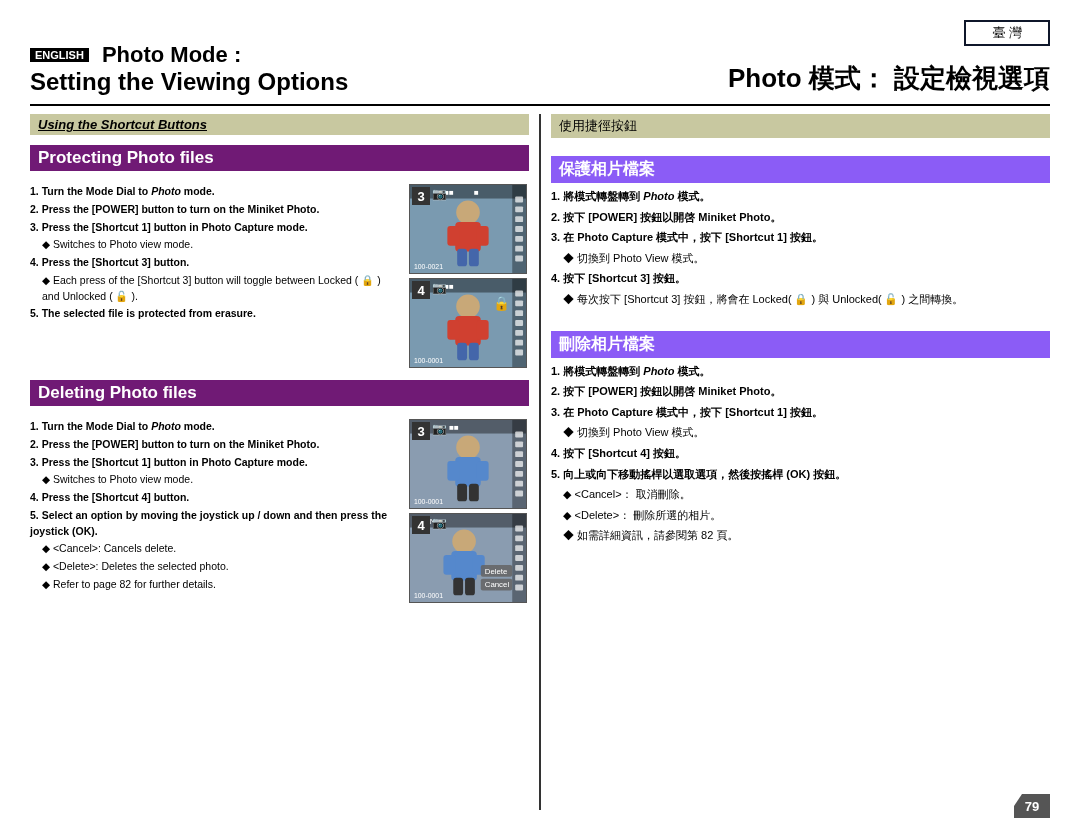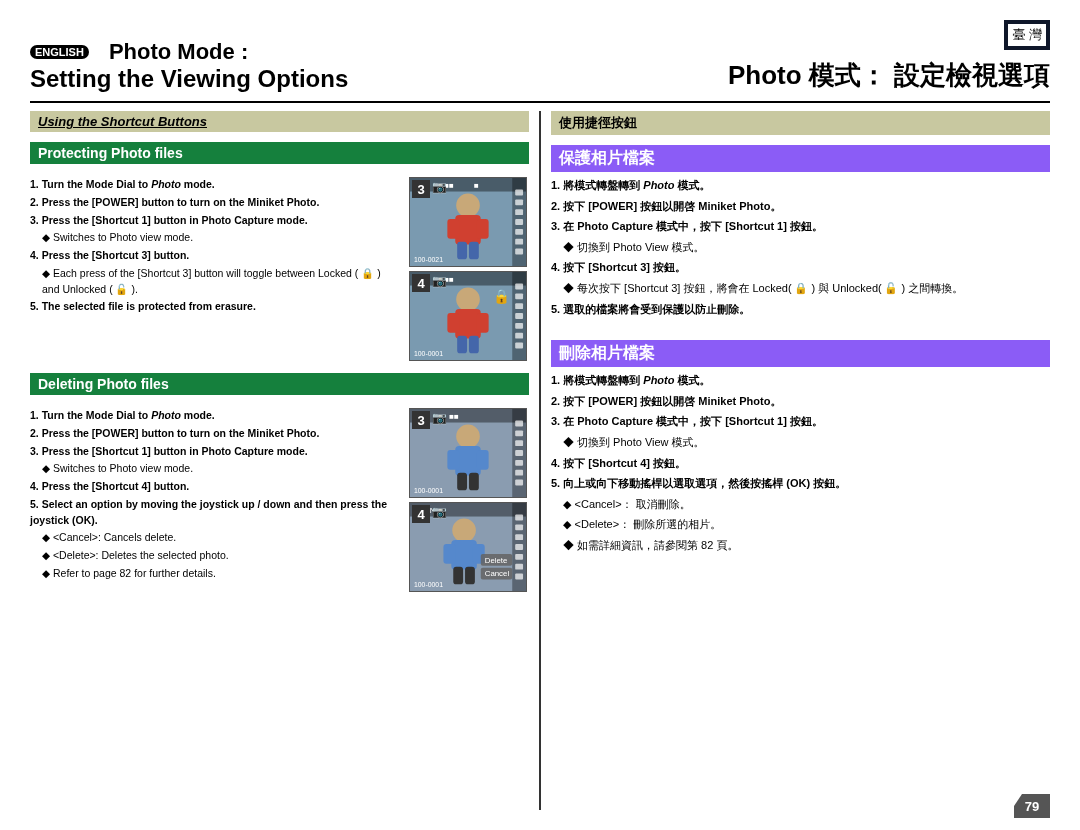--- a/index.html
+++ b/index.html
@@ -32,43 +32,42 @@
       display: flex;
       flex-direction: column;
     }
     .english-badge {
       background: #000;
       color: #fff;
       font-size: 11px;
       font-weight: bold;
       padding: 1px 5px;
       display: inline-block;
-      margin-right: 20px;
-      border-radius: 7px;
+      margin-right: 13px;
     }
     .title-line1 {
       display: flex;
       align-items: center;
       font-size: 22px;
       font-weight: bold;
     }
     .title-line2 {
       font-size: 24px;
       font-weight: bold;
     }
     .header-right {
       display: flex;
       flex-direction: column;
       align-items: flex-end;
     }
     .taiwan-badge {
-      border: 4px solid #0f172a;
-      padding: 2px 4px;
+      border: 2px solid #0f172a;
+      padding: 2px 26px;
       font-size: 13px;
-      margin-bottom: 8px;
+      margin-bottom: 15px;
     }
     .chinese-title {
       font-size: 26px;
       font-weight: bold;
     }
     
     .main-content {
       display: flex;
       flex: 1;
       gap: 0;
@@ -99,28 +98,28 @@
       font-size: 13px;
       font-style: italic;
       font-weight: bold;
       margin-bottom: 6px;
       text-decoration: underline;
     }
     .section-header-bar-right {
       background: #c8c8a0;
       padding: 3px 8px;
       font-size: 13px;
-      font-weight: bold;
-      margin-bottom: 6px;
+      font-weight: normal;
+      margin-bottom: 14px;
     }
     
     .subsection-header {
-      background: #15803d;
+      background: #701a75;
       color: #fff;
-      font-size: 14px;
+      font-size: 17px;
       font-weight: bold;
       padding: 3px 8px;
       margin-bottom: 5px;
       margin-top: 4px;
     }
     .subsection-header-right {
       background: #8b5cf6;
       color: #fff;
       font-size: 16px;
       font-weight: bold;
@@ -387,21 +386,20 @@
       <div class="section-header-bar-right">使用捷徑按鈕</div>
 
       <div class="subsection-header-right">保護相片檔案</div>
       <div class="right-instructions">
         <p><strong>1.  將模式轉盤轉到 <em>Photo</em> 模式。</strong></p>
         <p><strong>2.  按下 [POWER] 按鈕以開啓 Miniket Photo。</strong></p>
         <p><strong>3.  在 Photo Capture 模式中，按下 [Shortcut 1] 按鈕。</strong></p>
         <p style="margin-left:12px">◆  切換到 Photo View 模式。</p>
         <p><strong>4.  按下 [Shortcut 3] 按鈕。</strong></p>
         <p style="margin-left:12px">◆  每次按下 [Shortcut 3] 按鈕，將會在 Locked( 🔒 ) 與 Unlocked( 🔓 ) 之間轉換。</p>
-        <p><strong>5.  選取的檔案將會受到保護以防止刪除。</strong></p>
       </div>
 
       <div class="subsection-header-right" style="margin-top:19px;">刪除相片檔案</div>
       <div class="right-instructions">
         <p><strong>1.  將模式轉盤轉到 <em>Photo</em> 模式。</strong></p>
         <p><strong>2.  按下 [POWER] 按鈕以開啓 Miniket Photo。</strong></p>
         <p><strong>3.  在 Photo Capture 模式中，按下 [Shortcut 1] 按鈕。</strong></p>
         <p style="margin-left:12px">◆  切換到 Photo View 模式。</p>
         <p><strong>4.  按下 [Shortcut 4] 按鈕。</strong></p>
         <p><strong>5.  向上或向下移動搖桿以選取選項，然後按搖桿 (OK) 按鈕。</strong></p>

